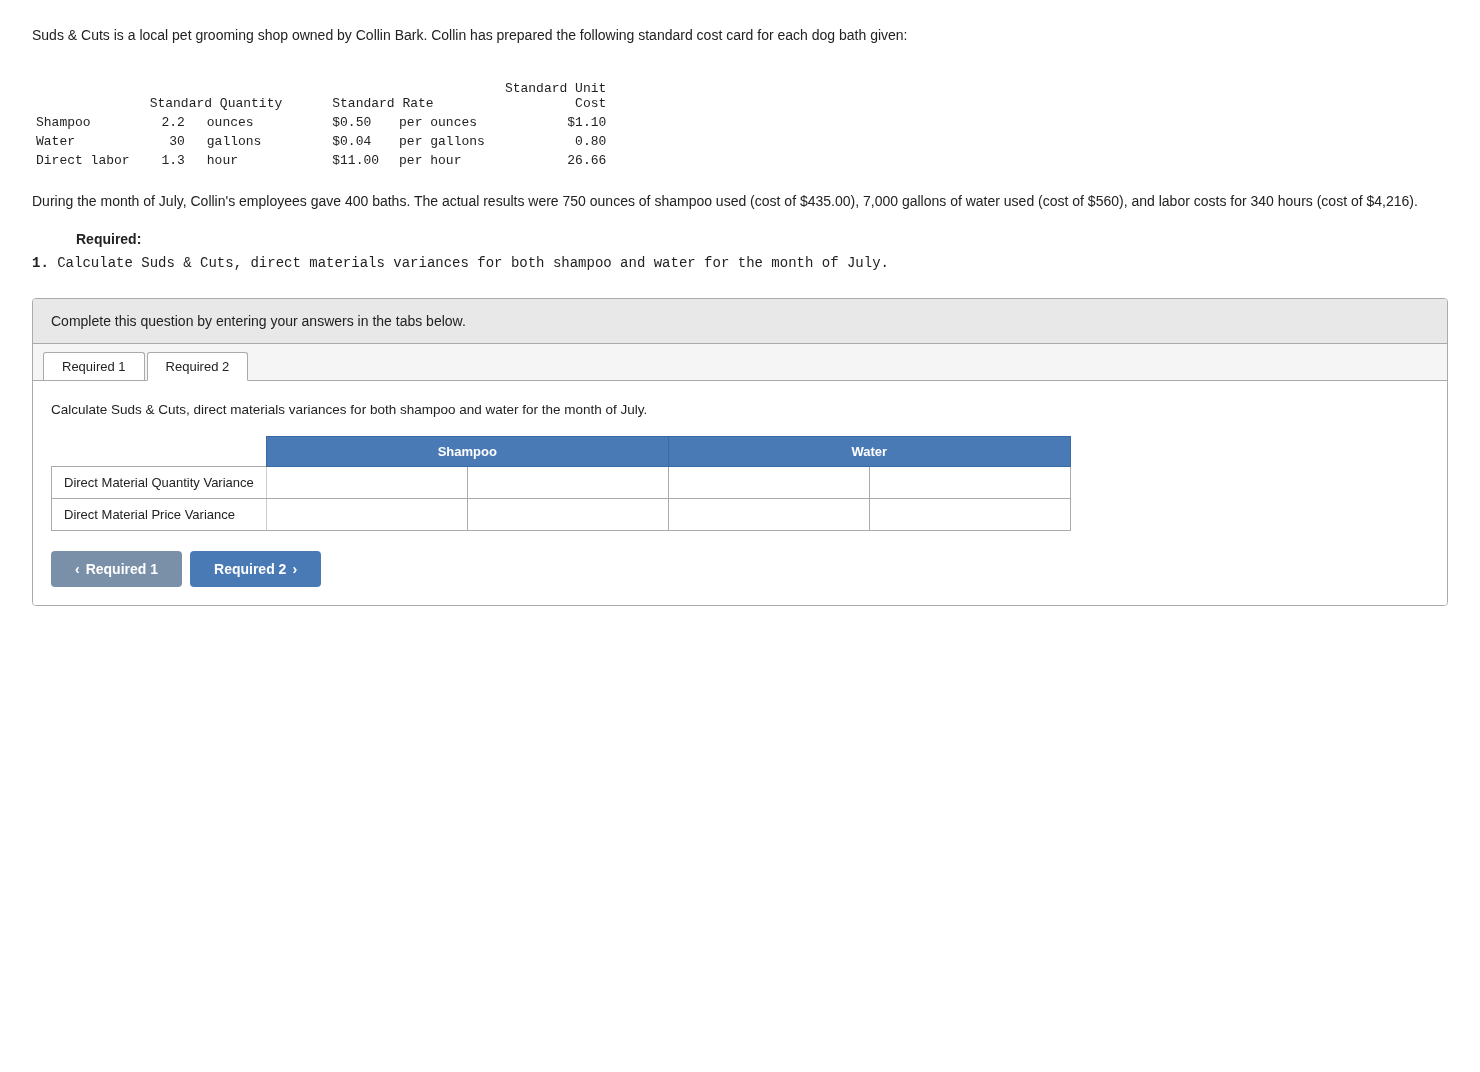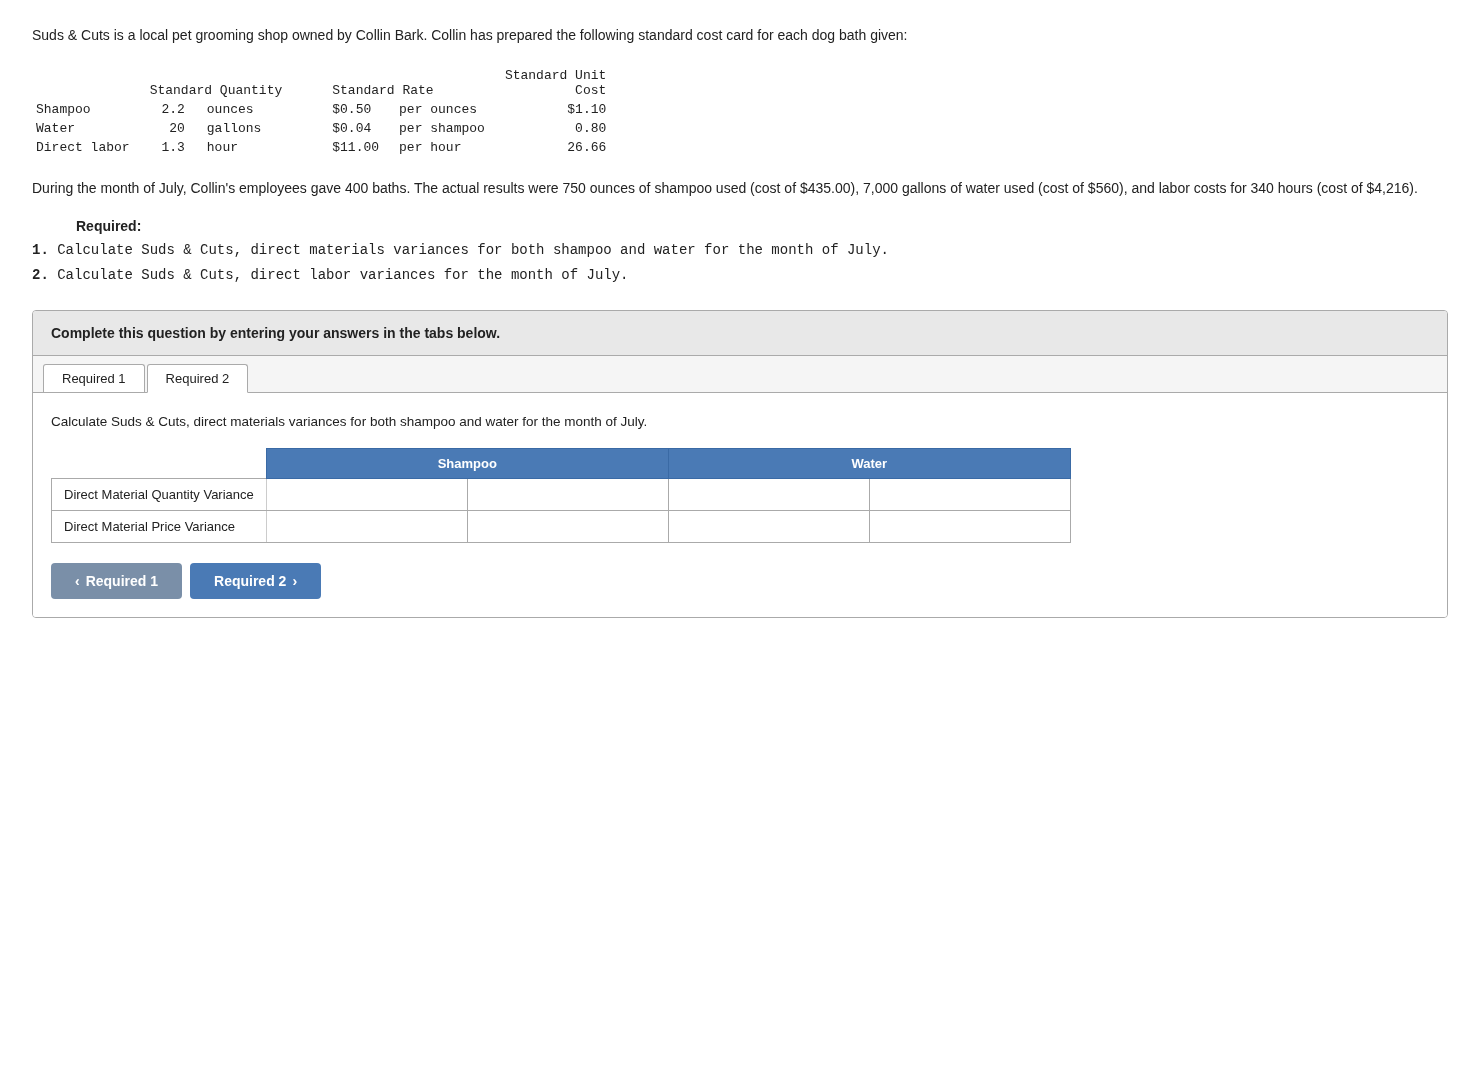--- a/index.html
+++ b/index.html
@@ -7,21 +7,21 @@
       font-family: Arial, sans-serif;
       font-size: 14px;
       color: #222;
       background: #fff;
       padding: 24px 32px;
       max-width: 1480px;
     }
     .intro-text {
       font-size: 14px;
       line-height: 1.6;
-      margin-bottom: 20px;
+      margin-bottom: 33px;
     }
     .cost-table-wrapper {
       margin-bottom: 20px;
       font-family: 'Courier New', Courier, monospace;
       font-size: 13px;
     }
     .cost-table {
       border-collapse: collapse;
     }
     .cost-table th, .cost-table td {
@@ -62,21 +62,21 @@
 
     
     .question-box {
       border: 1px solid #aaa;
       border-radius: 4px;
       overflow: hidden;
     }
     .question-box-header {
       background: #e8e8e8;
       padding: 14px 18px;
-      font-weight: bold;
+      font-weight: normal;
       font-size: 14px;
       border-bottom: 1px solid #aaa;
     }
     .tabs-row {
       display: flex;
       border-bottom: 1px solid #aaa;
       background: #f5f5f5;
       padding: 8px 10px 0 10px;
       gap: 0;
     }
@@ -208,25 +208,25 @@
         <td>Shampoo</td>
         <td class="right-align">2.2</td>
         <td style="padding-left:6px;">ounces</td>
         <td></td>
         <td>$0.50</td>
         <td>per ounces</td>
         <td class="right-align" style="text-align:right;">$1.10</td>
       </tr>
       <tr>
         <td>Water</td>
-        <td class="right-align">20</td>
+        <td class="right-align">30</td>
         <td style="padding-left:6px;">gallons</td>
         <td></td>
         <td>$0.04</td>
-        <td>per shampoo</td>
+        <td>per gallons</td>
         <td class="right-align" style="text-align:right;">0.80</td>
       </tr>
       <tr>
         <td>Direct labor</td>
         <td class="right-align">1.3</td>
         <td style="padding-left:6px;">hour</td>
         <td></td>
         <td>$11.00</td>
         <td>per hour</td>
         <td class="right-align" style="text-align:right;">26.66</td>
@@ -237,24 +237,20 @@
 
 <p class="description-text">During the month of July, Collin's employees gave 400 baths. The actual results were 750 ounces of shampoo used (cost of $435.00), 7,000 gallons of water used (cost of $560), and labor costs for 340 hours (cost of $4,216).</p>
 
 <div>
   <p class="required-heading">Required:</p>
   <ul class="required-list">
     <li>
       <span class="num-label">1.</span>
       <span>Calculate Suds &amp; Cuts, direct materials variances for both shampoo and water for the month of July.</span>
     </li>
-    <li>
-      <span class="num-label">2.</span>
-      <span>Calculate Suds &amp; Cuts, direct labor variances for the month of July.</span>
-    </li>
   </ul>
 </div>
 
 <div class="question-box">
   <div class="question-box-header">Complete this question by entering your answers in the tabs below.</div>
 
   <div class="tabs-row">
     <div class="tab">
       <span>Required 1</span>
     </div>

